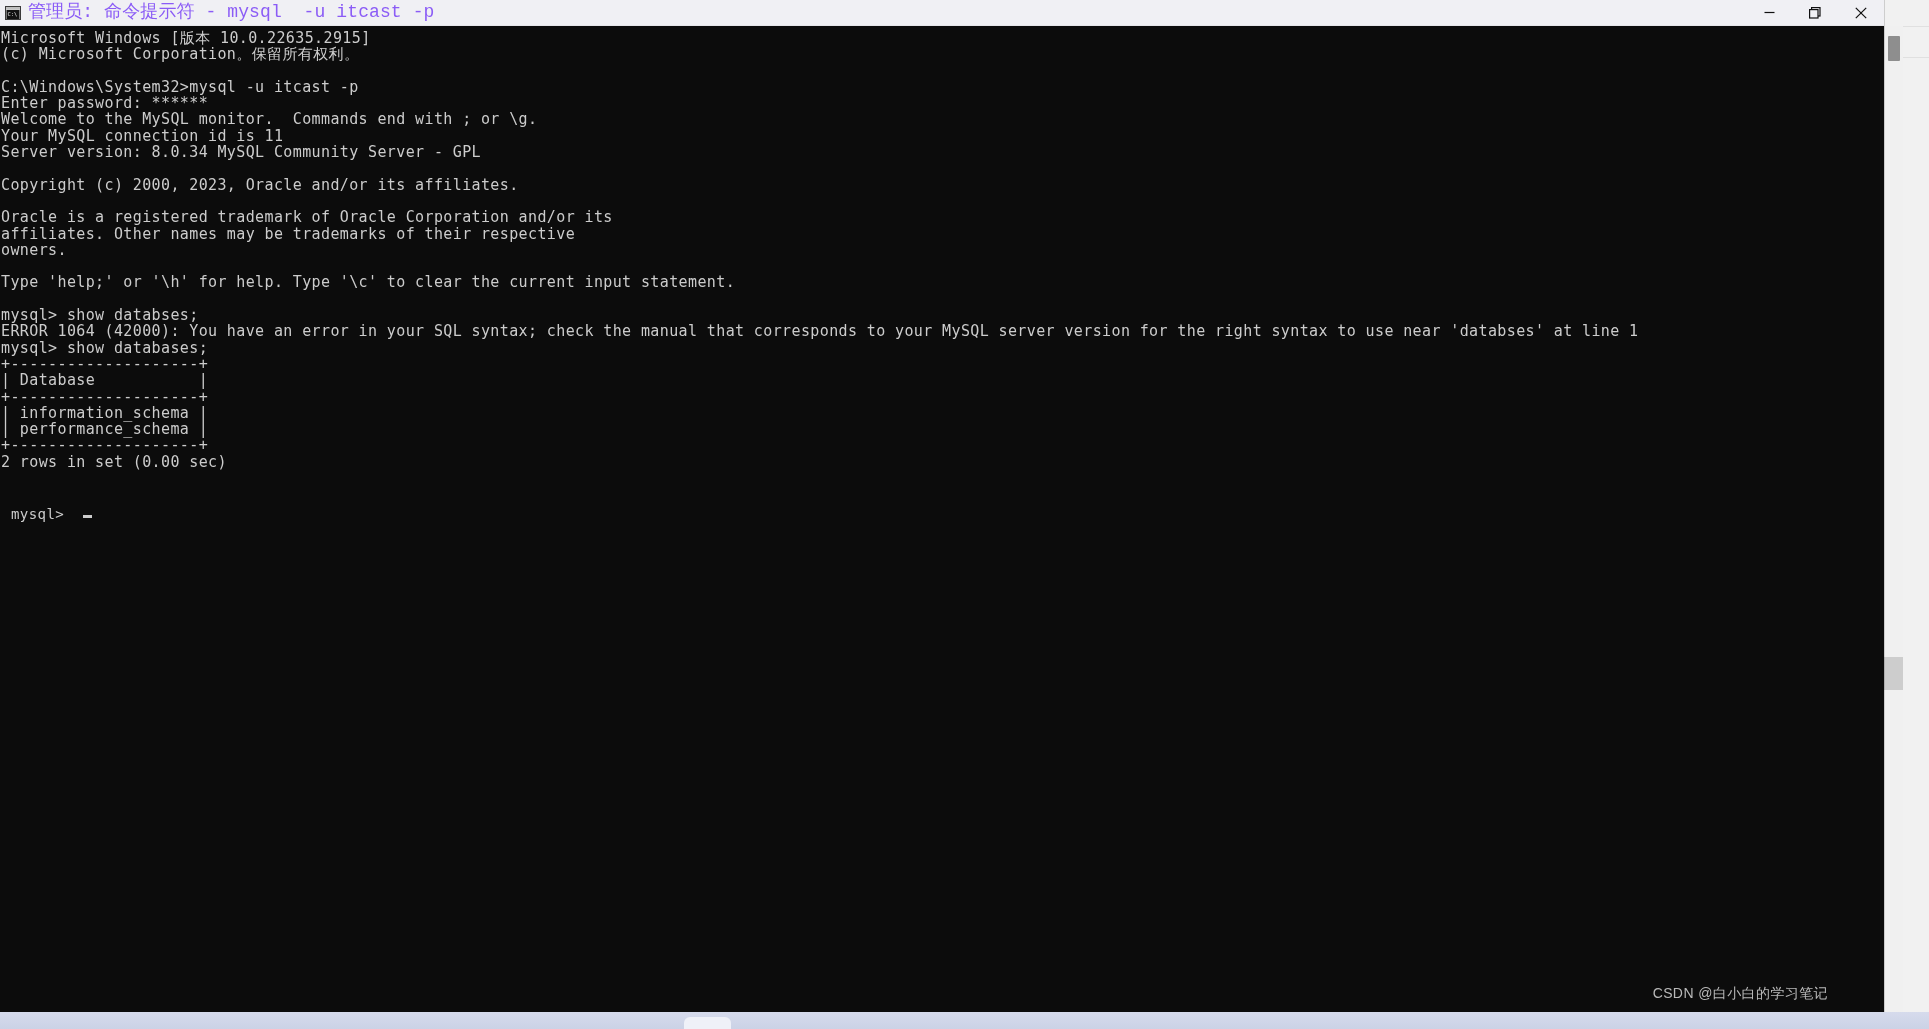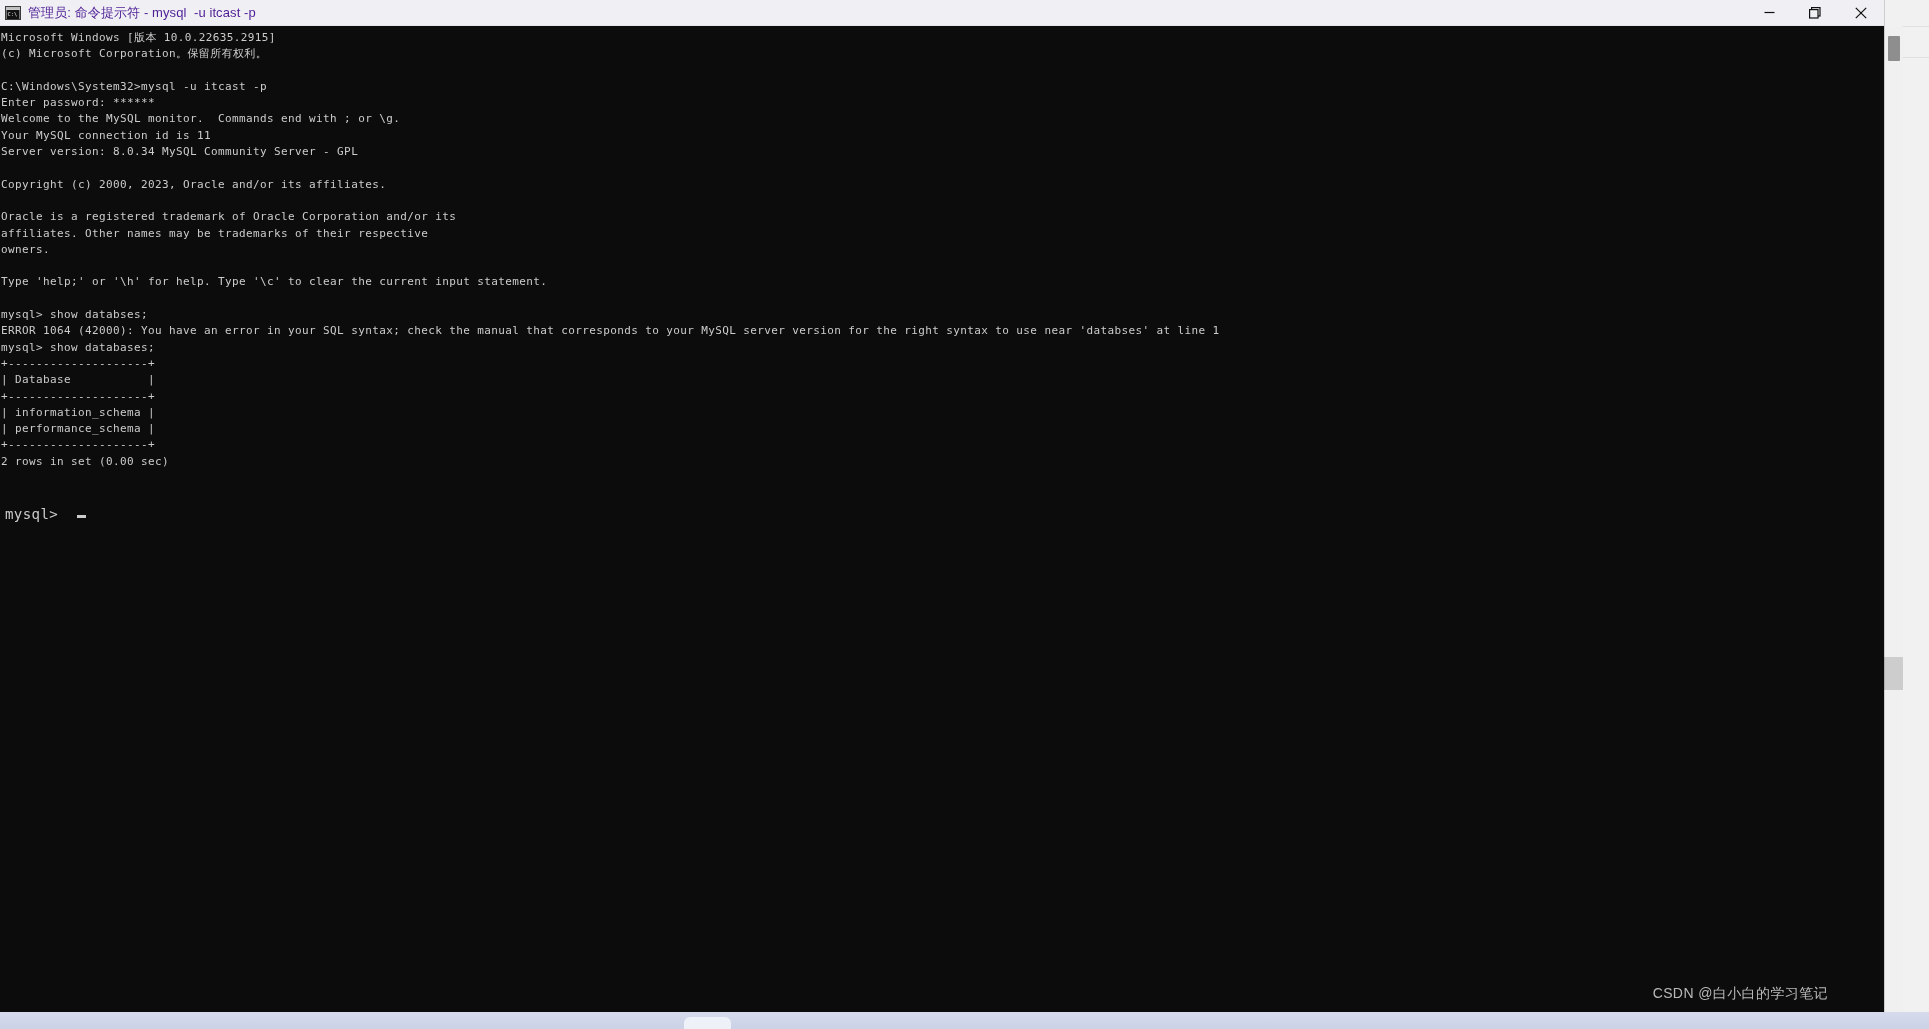--- a/index.html
+++ b/index.html
@@ -103,26 +103,26 @@
   }
   #title-icon {
     width: 16px;
     height: 16px;
     margin-left: 5px;
     margin-right: 7px;
     flex: none;
     position: relative;
   }
   #title-text {
-    font-size: 13px;
-    color: #4c1d95;
+    font-size: 18px;
+    color: #8b5cf6;
     white-space: pre;
     line-height: 25px;
     letter-spacing: 0.1px;
-    font-family: Liberation Sans, sans-serif;
+    font-family: Liberation Mono, monospace;
   }
   #win-controls {
     position: absolute;
     right: 0; top: 0;
     height: 25px;
     display: flex;
   }
   .win-btn {
     width: 46px;
     height: 25px;
@@ -140,38 +140,38 @@
     width: 1884px;
     height: 986px;
     background: #0c0c0c;
     overflow: hidden;
     padding: 0;
   }
   #terminal-text {
     margin: 0;
     padding: 4px 0 0 1px;
     font-family: "DejaVu Sans Mono", monospace;
-    font-size: 11px;
+    font-size: 15px;
     line-height: 16.3px;
     color: #cccccc;
     white-space: pre;
     letter-spacing: 0.38px;
     -webkit-font-smoothing: none;
   }
   #cursor-line {
     margin: 0;
     padding: 0 0 0 1px;
     font-family: "DejaVu Sans Mono", monospace;
     font-size: 14.1px;
     line-height: 16.3px;
     color: #cccccc;
     white-space: pre;
     letter-spacing: 0.38px;
     position: absolute;
-    left: 4px;
+    left: 10px;
     top: 480px;
   }
   #cursor-block {
     display: inline-block;
     width: 9px;
     height: 3px;
     background: #cccccc;
     vertical-align: baseline;
     margin-left: 19px;
     position: relative;

